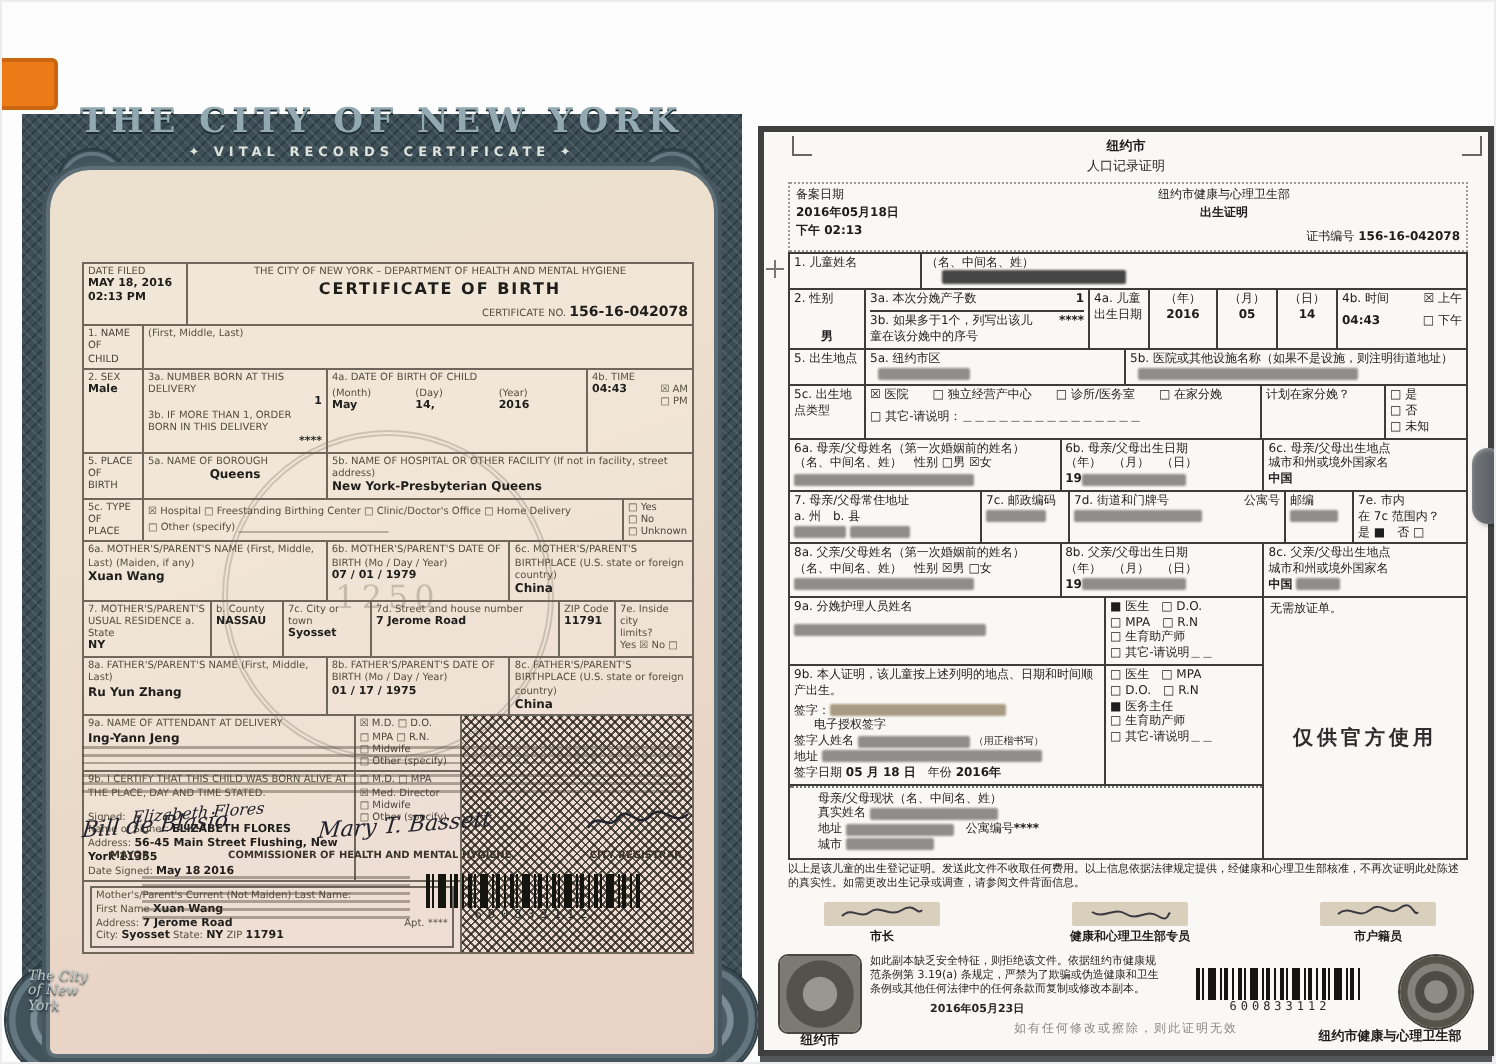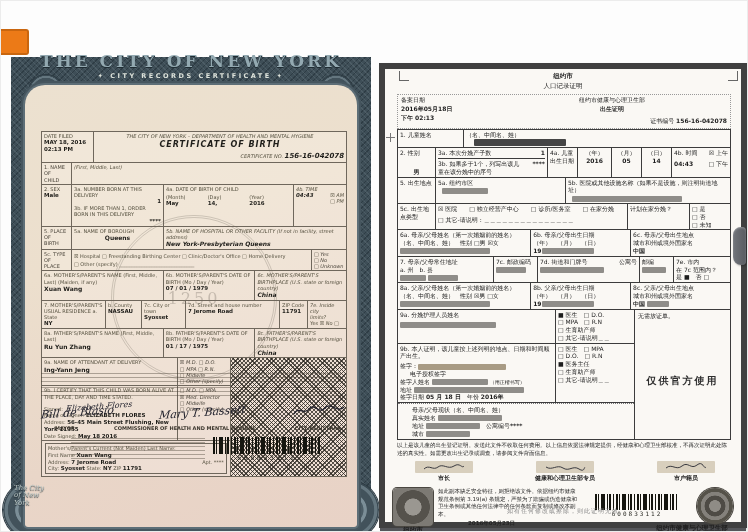--- a/index.html
+++ b/index.html
@@ -22,38 +22,38 @@
     background:radial-gradient(circle,#8da0a9 0 16%,#4c5d66 18% 32%,#7b8e97 34% 40%,#42525b 42% 58%,#64767f 60% 66%,#394952 68% 100%);
     box-shadow:0 0 0 1px #2c3a42;}
   .paper{position:absolute;left:14px;top:28px;width:332px;height:442px;
     background:linear-gradient(160deg,#ece1d0 0%,#ecdfcd 35%,#e9d6c8 70%,#e8d2c6 100%);
     border-radius:20px 20px 3px 3px;box-shadow:0 0 0 2px #5d6e77,0 0 0 4px #46565f;}
   .en-heading{position:absolute;top:20px;left:0;right:0;text-align:center;font-family:"DejaVu Serif","Liberation Serif",serif;font-weight:bold;font-size:9.5px;letter-spacing:1.8px;color:#35302a;}
   .watermark{position:absolute;left:86px;top:130px;width:160px;height:160px;border-radius:50%;border:3px double rgba(95,85,72,.35);display:flex;align-items:center;justify-content:center;font-family:"DejaVu Serif",serif;font-size:16px;color:rgba(95,85,72,.4);letter-spacing:3px;}
   #enform{position:absolute;left:16px;right:10px;top:46px;border:1px solid #6f675c;font-size:5px;line-height:1.25;color:#4c463c;background:rgba(255,252,246,.25);}
   #enform .r{display:flex;border-bottom:1px solid #6f675c;}
   #enform .c{border-right:1px solid #6f675c;padding:1px 2px;overflow:hidden;box-sizing:border-box;}
-  #enform .c:last-child,#enform .nb{border-right:none;font-style:italic;}
+  #enform .c:last-child,#enform .nb{border-right:none;}
   .lbl{color:#55503f;display:block;}
   .val{font-weight:bold;color:#1f1e1a;font-size:5.5px;display:block;}
   .pre{white-space:pre-line;}
   .hatch{background:
       repeating-linear-gradient(45deg, rgba(35,32,26,.75) 0 1px, transparent 1px 3px),
       repeating-linear-gradient(-45deg, rgba(35,32,26,.75) 0 1px, transparent 1px 3px);}
   .parentbox{border:1px solid #6f675c;margin:2px 3px;padding:1px 2px;}
   .fpara{height:9px;margin:2px 8px 1px 8px;background:repeating-linear-gradient(180deg, rgba(70,62,50,.4) 0 1.4px, transparent 1.4px 4px);}
   .sig-row{position:absolute;left:14px;right:10px;top:368px;display:flex;align-items:flex-end;}
   .scripty{font-family:"DejaVu Serif","Liberation Serif",serif;font-style:italic;color:#23232e;transform:rotate(-4deg) skewX(-10deg);font-size:11px;white-space:nowrap;}
   .sig-lbls{position:absolute;left:14px;right:10px;top:396px;display:flex;font-size:5px;font-weight:bold;color:#3b362d;}
   .barcode{background:repeating-linear-gradient(90deg,#15150f 0 1px,transparent 1px 3px),repeating-linear-gradient(90deg,#15150f 0 2px,transparent 2px 7px);}
   .bar-num{font-family:"DejaVu Sans Mono","Liberation Mono",monospace;font-size:6px;letter-spacing:3px;color:#2a2a24;}
   .border-script{position:absolute;left:3px;bottom:26px;width:34px;font-family:"DejaVu Serif",serif;font-style:italic;font-size:7px;line-height:1.05;color:#bcc8c6;text-shadow:0 1px 1px #1c282e;}
 
   
-  #cndoc{position:absolute;left:378px;top:62px;width:368px;height:465px;background:#faf8f4;border:6px solid #404040;box-shadow:0 4px 0 -1px #55565a, 2px 2px 3px rgba(0,0,0,.15);box-sizing:border-box;color:#1d1d1d;}
+  #cndoc{position:absolute;left:378px;top:62px;width:368px;height:465px;background:#faf8f4;border:3px solid #404040;box-shadow:0 4px 0 -1px #55565a, 2px 2px 3px rgba(0,0,0,.15);box-sizing:border-box;color:#1d1d1d;}
   .crop{position:absolute;width:9px;height:9px;}
   .crop.tl{left:14px;top:2px;border-left:1px solid #666;border-bottom:1px solid #666;}
   .crop.tr{right:3px;top:2px;border-right:1px solid #666;border-bottom:1px solid #666;}
   .movecur{position:absolute;left:1px;top:64px;width:9px;height:9px;}
   .movecur:before,.movecur:after{content:"";position:absolute;background:#777;}
   .movecur:before{left:4px;top:0;width:1px;height:9px;}
   .movecur:after{left:0;top:4px;width:9px;height:1px;}
   .cn-center{text-align:center;}
   .cn-head{padding-top:3px;font-size:6.5px;line-height:1.5;}
   .cn-title{font-size:8.5px;font-weight:bold;margin-top:3px;}
@@ -81,21 +81,21 @@
 </style>
 </head>
 <body>
 
 <div id="canvas">
 
   <div class="accent-box"></div>
 
   <div id="endoc">
     <div class="ribbon-big">THE CITY OF NEW YORK</div>
-    <div class="ribbon-sub">✦ CITY RECORDS CERTIFICATE ✦</div>
+    <div class="ribbon-sub">✦ VITAL RECORDS CERTIFICATE ✦</div>
 
     <div class="medal" style="left:18px;top:18px;width:34px;height:34px;"></div>
     <div class="medal" style="right:18px;top:18px;width:34px;height:34px;"></div>
     <div class="medal" style="left:-8px;bottom:-6px;width:58px;height:58px;"></div>
     <div class="medal" style="right:-8px;bottom:-6px;width:58px;height:58px;"></div>
 
     <div class="paper">
       <div class="watermark">1250</div>
 
       <div id="enform">

